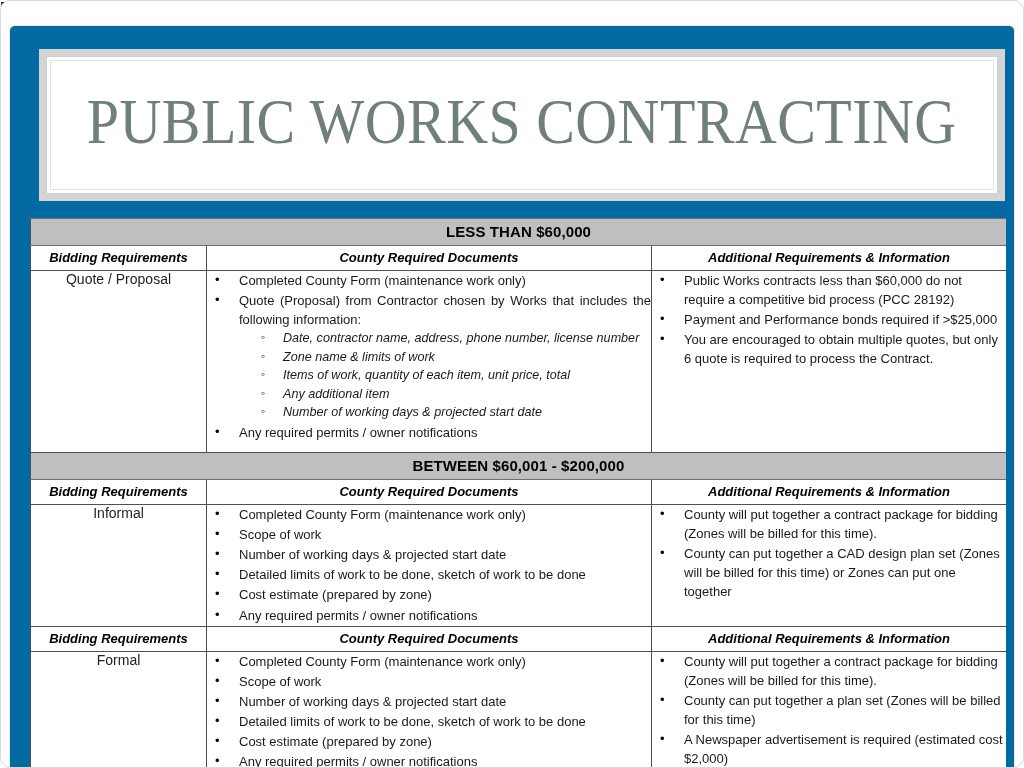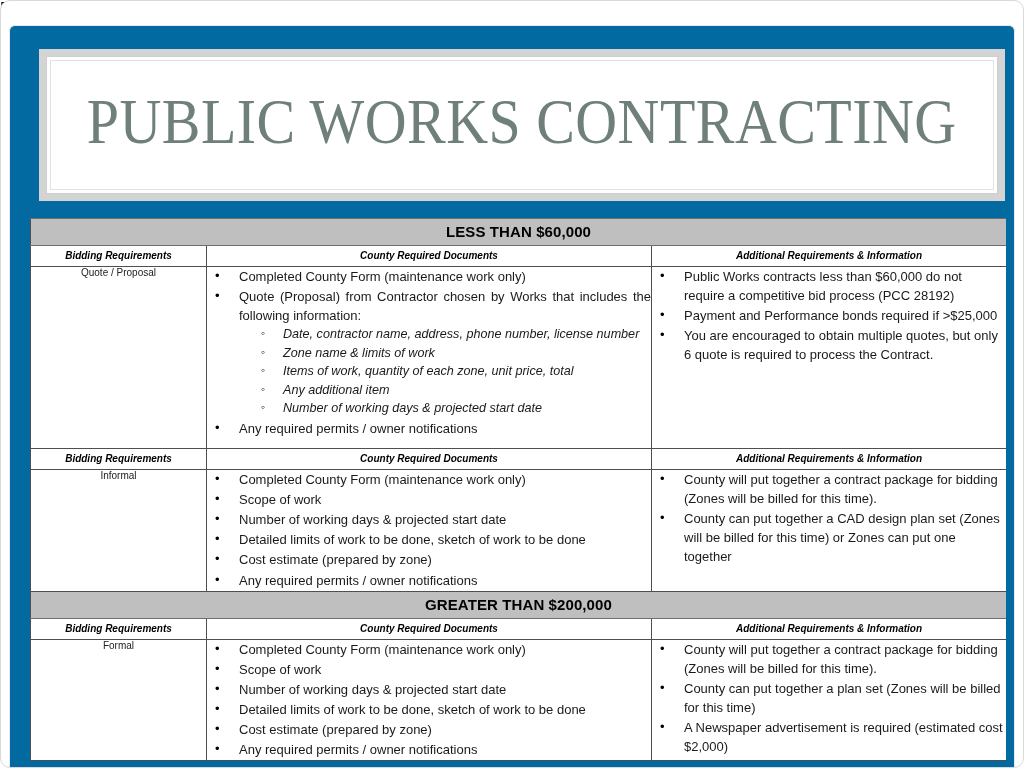--- a/index.html
+++ b/index.html
@@ -109,30 +109,30 @@
     border-bottom: 1px solid #6e6e6e;
     letter-spacing: 0.1px;
   }
 
   
   tr.colhead td {
     background: #ffffff;
     text-align: center;
     font-weight: bold;
     font-style: italic;
-    font-size: 10px;
+    font-size: 13px;
     color: #000000;
     padding: 4px 2px 5px 2px;
   }
 
   
   td.label-cell {
     text-align: center;
     vertical-align: middle;
-    font-size: 10px;
+    font-size: 14px;
     color: #222222;
     padding: 6px 4px;
   }
   td.body-cell {
     padding: 5px 8px 6px 6px;
   }
 
   ul.lvl1 {
     list-style: none;
     margin: 0;
@@ -212,34 +212,37 @@
               <td>Additional Requirements &amp; Information</td>
             </tr>
             <tr style="height: 182px;">
               <td class="label-cell">Quote / Proposal</td>
               <td class="body-cell cell-pad-r">
                 <ul class="lvl1">
                   <li><span>Completed County Form (maintenance work only)</span></li>
                   <li class="justify"><span>Quote (Proposal) from Contractor chosen by Works that includes the following information:</span><ul class="lvl2">
                       <li class="justify"><span>Date, contractor name, address, phone number, license number</span></li>
                       <li><span>Zone name &amp; limits of work</span></li>
-                      <li><span>Items of work, quantity of each zone, unit price, total</span></li>
+                      <li><span>Items of work, quantity of each item, unit price, total</span></li>
                       <li><span>Any additional item</span></li>
                       <li><span>Number of working days &amp; projected start date</span></li>
                     </ul></li>
                   <li><span>Any required permits / owner notifications</span></li>
                 </ul>
               </td>
               <td class="body-cell">
                 <ul class="lvl1">
                   <li><span>Public Works contracts less than $60,000 do not require a competitive bid process (PCC 28192)</span></li>
                   <li><span>Payment and Performance bonds required if &gt;$25,000</span></li>
                   <li><span>You are encouraged to obtain multiple quotes, but only 6 quote is required to process the Contract.</span></li>
                 </ul>
               </td>
+            </tr>
+            <tr class="band">
+              <td colspan="3">BETWEEN $60,001 - $200,000</td>
             </tr>
             <tr class="colhead">
               <td>Bidding Requirements</td>
               <td>County Required Documents</td>
               <td>Additional Requirements &amp; Information</td>
             </tr>
             <tr style="height: 110px;">
               <td class="label-cell">Informal</td>
               <td class="body-cell cell-pad-r">
                 <ul class="lvl1">
@@ -251,23 +254,20 @@
                   <li><span>Any required permits / owner notifications</span></li>
                 </ul>
               </td>
               <td class="body-cell">
                 <ul class="lvl1">
                   <li><span>County will put together a contract package for bidding (Zones will be billed for this time).</span></li>
                   <li><span>County can put together a CAD design plan set (Zones will be billed for this time) or Zones can put one together</span></li>
                 </ul>
               </td>
             </tr>
-            <tr class="band">
-              <td colspan="3">GREATER THAN $200,000</td>
-            </tr>
             <tr class="colhead">
               <td>Bidding Requirements</td>
               <td>County Required Documents</td>
               <td>Additional Requirements &amp; Information</td>
             </tr>
             <tr>
               <td class="label-cell">Formal</td>
               <td class="body-cell cell-pad-r">
                 <ul class="lvl1">
                   <li><span>Completed County Form (maintenance work only)</span></li>

